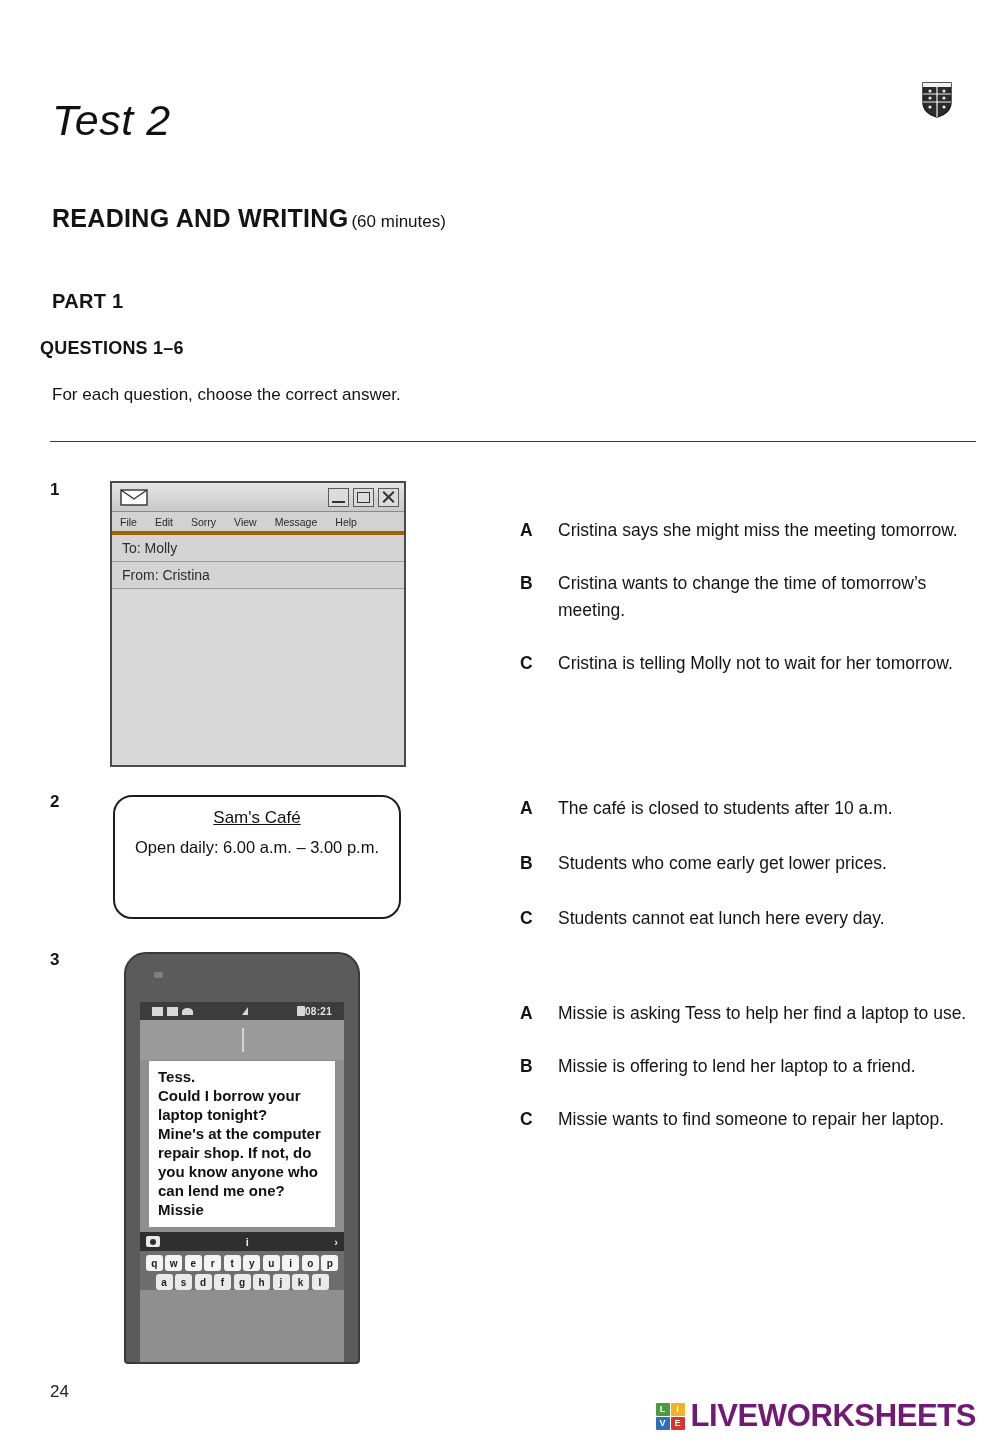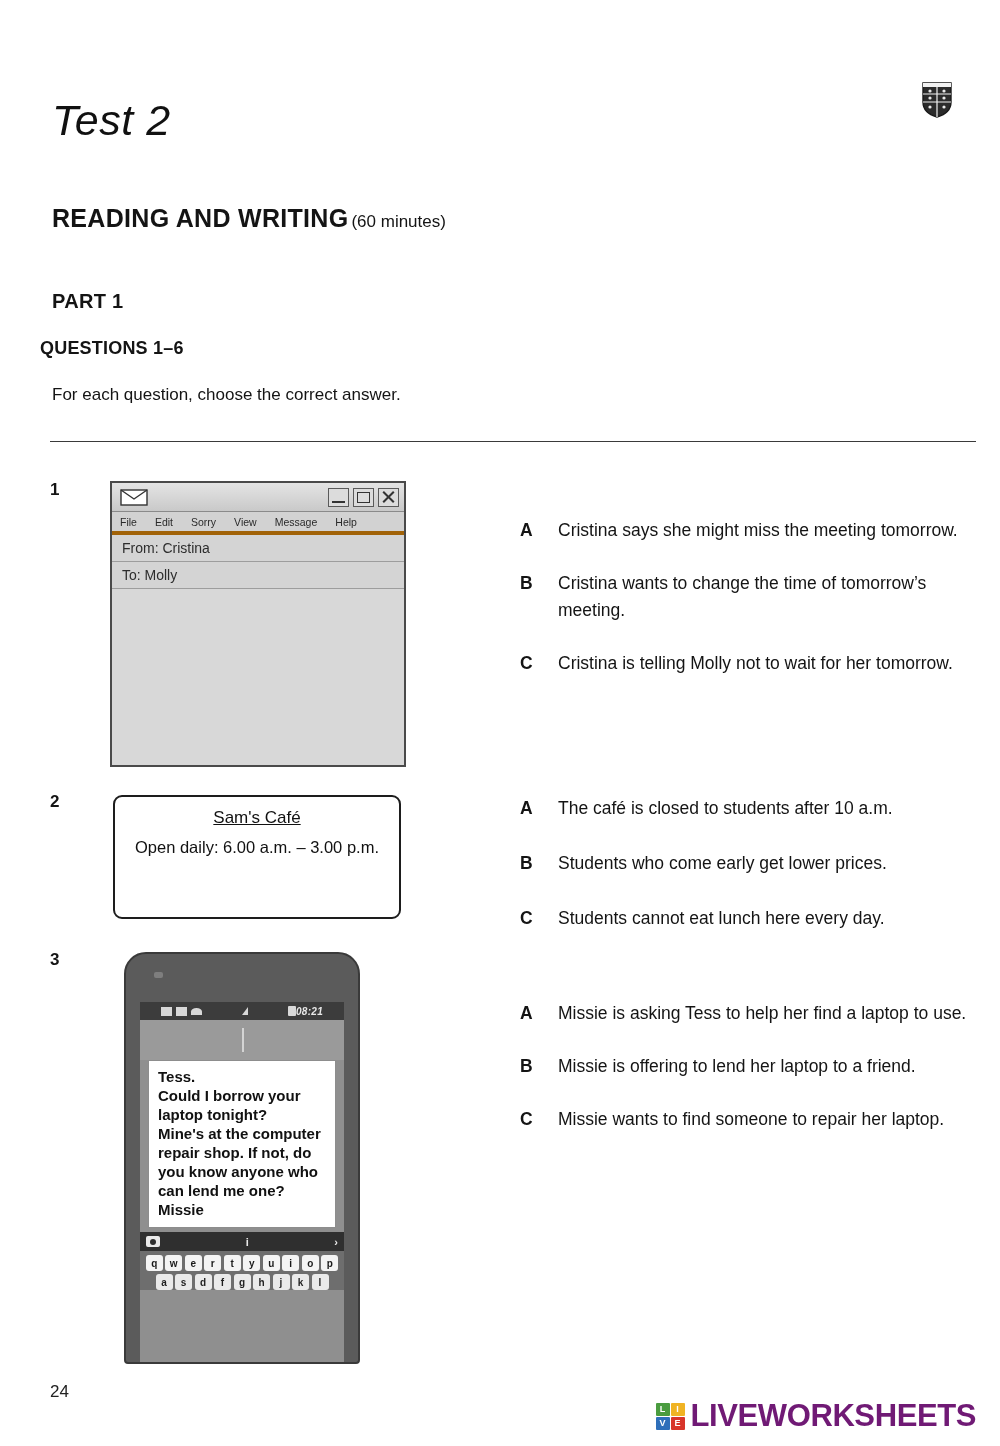--- a/index.html
+++ b/index.html
@@ -237,21 +237,21 @@
   }
 
   
   .cafe-notice {
     position: absolute;
     left: 113px;
     top: 795px;
     width: 288px;
     height: 124px;
     border: 2px solid #1d1d1d;
-    border-radius: 9px;
+    border-radius: 19px;
     background: #fff;
     box-sizing: border-box;
     padding-top: 9px;
     text-align: center;
     font-size: 16.5px;
     line-height: 1.46;
     color: #111;
   }
   .cafe-title {
     text-decoration: underline;
@@ -285,22 +285,21 @@
     position: absolute;
     left: 14px; top: 48px; right: 14px; bottom: 0;
     background: #8f8f8f;
     overflow: hidden;
   }
   .status-bar {
     height: 18px;
     background: #3c3c3c;
     display: flex;
     align-items: center;
-    padding: 0 21px;
-    font-style: italic;
+    padding: 0 12px;
   }
   .status-icons { display: flex; align-items: center; gap: 4px; }
   .st-ico { width: 11px; height: 9px; background: #d8d8d8; }
   .st-ico.tri {
     background: none;
     border-left: 6px solid transparent;
     border-bottom: 8px solid #d8d8d8;
     width: 0; height: 0;
   }
   .st-ico.wifi { border-radius: 50% 50% 0 0; height: 7px; }
@@ -451,22 +450,22 @@
     </div>
   </div>
   <div class="email-menubar">
     <span>File</span>
     <span>Edit</span>
     <span>Sorry</span>
     <span>View</span>
     <span>Message</span>
     <span>Help</span>
   </div>
+  <div class="email-field">To: Molly</div>
   <div class="email-field">From: Cristina</div>
-  <div class="email-field">To: Molly</div>
 </div>
 
 <div class="options o1">
   <div class="option">
     <span class="letter">A</span>
     <span class="text">Cristina says she might miss the meeting tomorrow.</span>
   </div>
   <div class="option">
     <span class="letter">B</span>
     <span class="text">Cristina wants to change the time of tomorrow’s meeting.</span>

